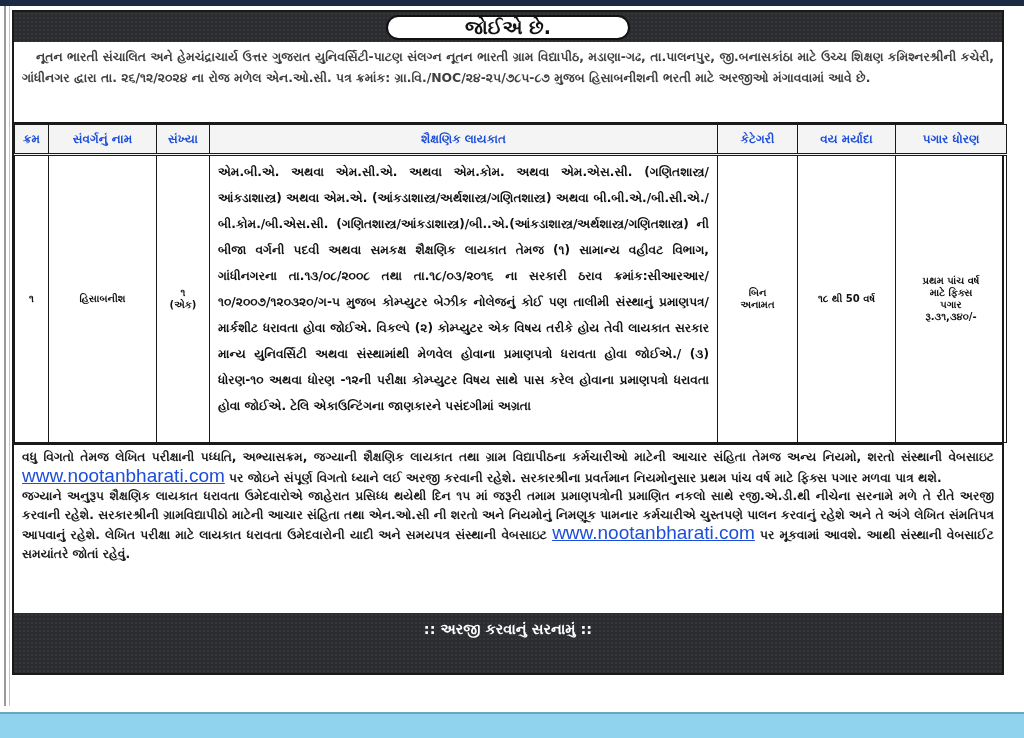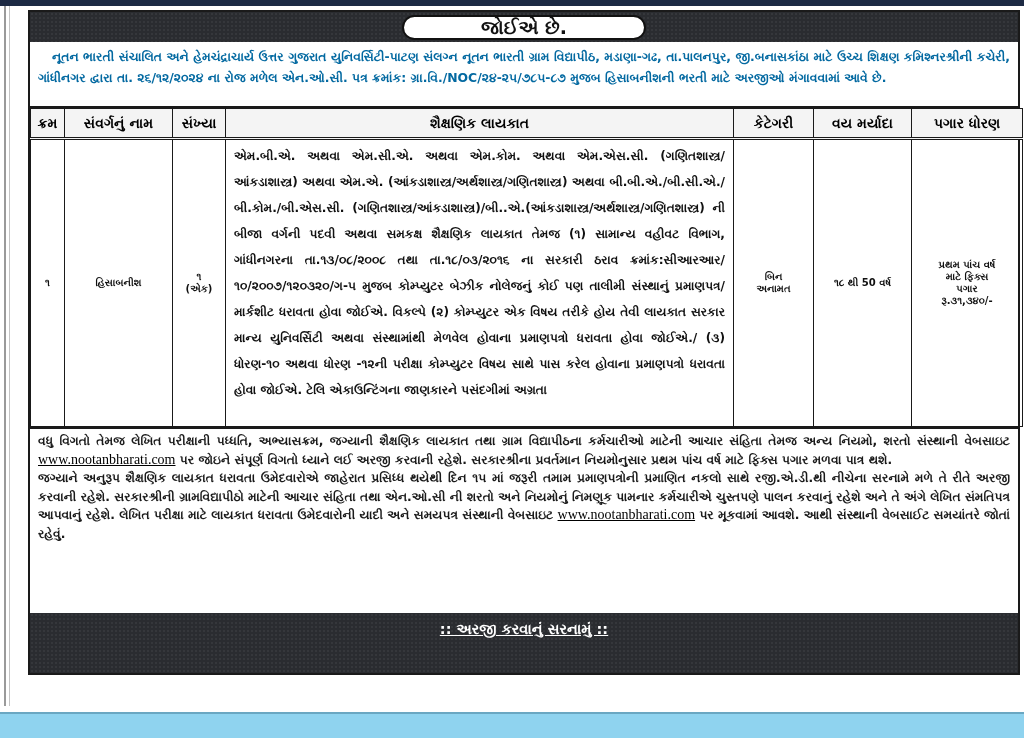--- a/index.html
+++ b/index.html
@@ -3,46 +3,46 @@
 <meta charset="utf-8">
 <style>
   * { box-sizing: border-box; margin: 0; padding: 0; }
   html, body { width: 1024px; height: 738px; overflow: hidden; background: #ffffff; }
   body { font-family: "DejaVu Sans", "Liberation Sans", sans-serif; color: #111; position: relative; }
 
   .top-strip { position: absolute; left: 0; top: 0; width: 1024px; height: 6px; background: #1d2a44; }
   .left-rule { position: absolute; left: 4px; top: 6px; width: 2px; height: 700px; background: #9a9a9a; }
   .left-rule2 { position: absolute; left: 9px; top: 6px; width: 1px; height: 700px; background: #c4c4c4; }
 
-  .ad { position: absolute; left: 28px; top: 10px; width: 992px; height: 665px; border: 2px solid #1a1a1a; background: #fff; }
+  .ad { position: absolute; left: 12px; top: 10px; width: 992px; height: 665px; border: 2px solid #1a1a1a; background: #fff; }
 
   .header-band { height: 30px; background: #2a2c30; position: relative;
     background-image: radial-gradient(rgba(255,255,255,0.05) 1px, transparent 1px); background-size: 4px 4px; }
   .title-pill { position: absolute; left: 372px; top: 3px; width: 244px; height: 25px; background: #fff;
     border: 2px solid #111; border-radius: 14px; display: flex; align-items: center; justify-content: center;
     font-weight: bold; font-size: 19px; color: #111; }
 
-  .intro { padding: 4px 8px 2px 8px; font-size: 12.4px; line-height: 21px; font-weight: bold; color: #0369a1;
-    text-align: justify; border-bottom: 2px solid #1a1a1a; height: 66px; }
+  .intro { padding: 4px 8px 2px 8px; font-size: 12.4px; line-height: 21px; font-weight: bold; color: #404040;
+    text-align: justify; border-bottom: 2px solid #1a1a1a; height: 82px; }
   .intro p { text-indent: 14px; }
 
   table.jobs { width: 100%; border-collapse: collapse; table-layout: fixed; }
   table.jobs th, table.jobs td { border: 1.5px solid #1a1a1a; }
-  table.jobs th { height: 30px; font-size: 14px; font-weight: bold; color: #000000; text-align: center; vertical-align: middle;
+  table.jobs th { height: 30px; font-size: 12px; font-weight: bold; color: #1d4ed8; text-align: center; vertical-align: middle;
     background: #f4f4f4; border-bottom: 3px double #1a1a1a; }
   table.jobs td { font-size: 10px; font-weight: bold; vertical-align: middle; text-align: center; height: 288px; }
   table.jobs td.qual { text-align: justify; padding: 3px 8px 3px 8px; font-size: 12.2px; line-height: 26px; vertical-align: top; }
 
   .notes { padding: 3px 8px 2px 8px; font-size: 12.3px; line-height: 18.6px; font-weight: bold; text-align: justify; color: #1a1a1a;
     border-top: 2px solid #1a1a1a; height: 190px; }
-  .notes a { color: #000000; text-decoration: underline; font-family: Liberation Serif, serif; font-weight: normal; font-size: 14px; }
+  .notes a { color: #1d4ed8; text-decoration: underline; font-family: Liberation Sans, sans-serif; font-weight: normal; font-size: 19px; }
 
   .address-band { position: absolute; left: 0; bottom: 0; width: 100%; height: 60px; background: #2a2c30; color: #fff;
     background-image: radial-gradient(rgba(255,255,255,0.05) 1px, transparent 1px); background-size: 4px 4px;
-    text-align: center; font-weight: bold; text-decoration: underline; }
+    text-align: center; font-weight: bold; }
   .address-title { font-size: 14.5px; padding-top: 8px; height: 29px; }
   .address-line { font-size: 15.5px; }
 
   .bottom-blue { position: absolute; left: 0; top: 712px; width: 1024px; height: 26px; background: #8fd3ef; border-top: 2px solid #6aa7c2; }
 </style>
 </head>
 <body>
 
 <div class="top-strip"></div>
 <div class="left-rule"></div>

